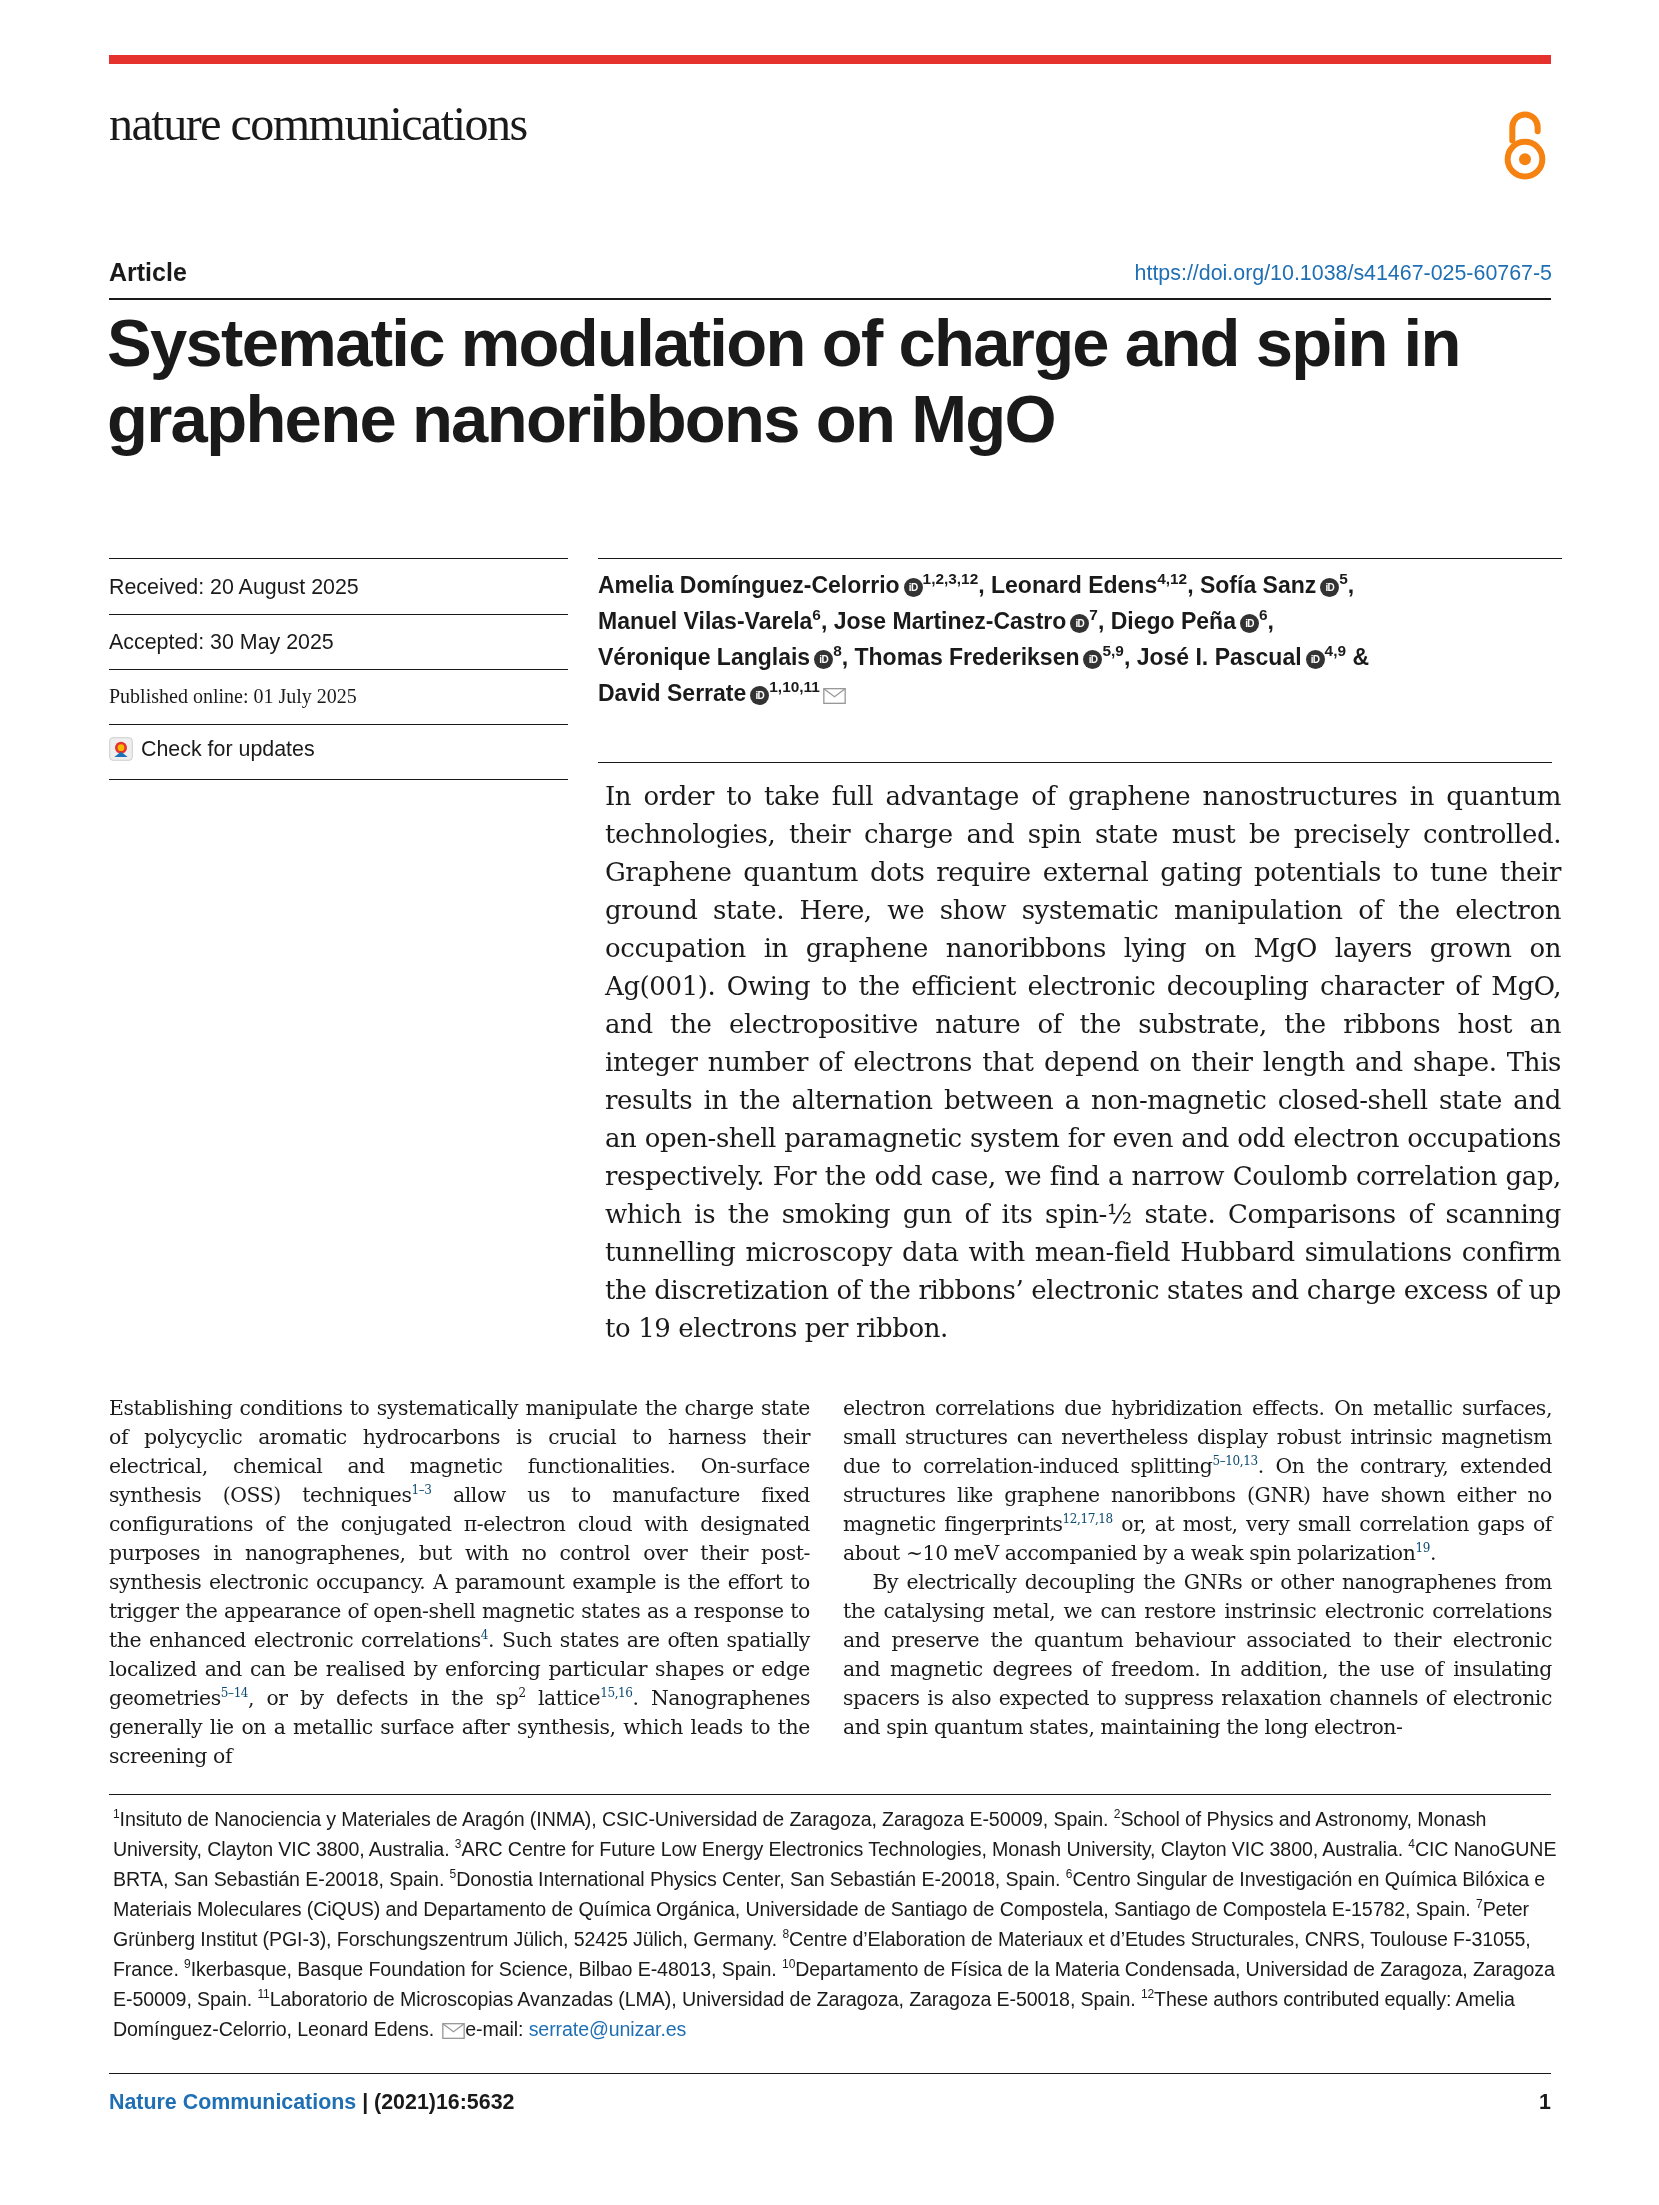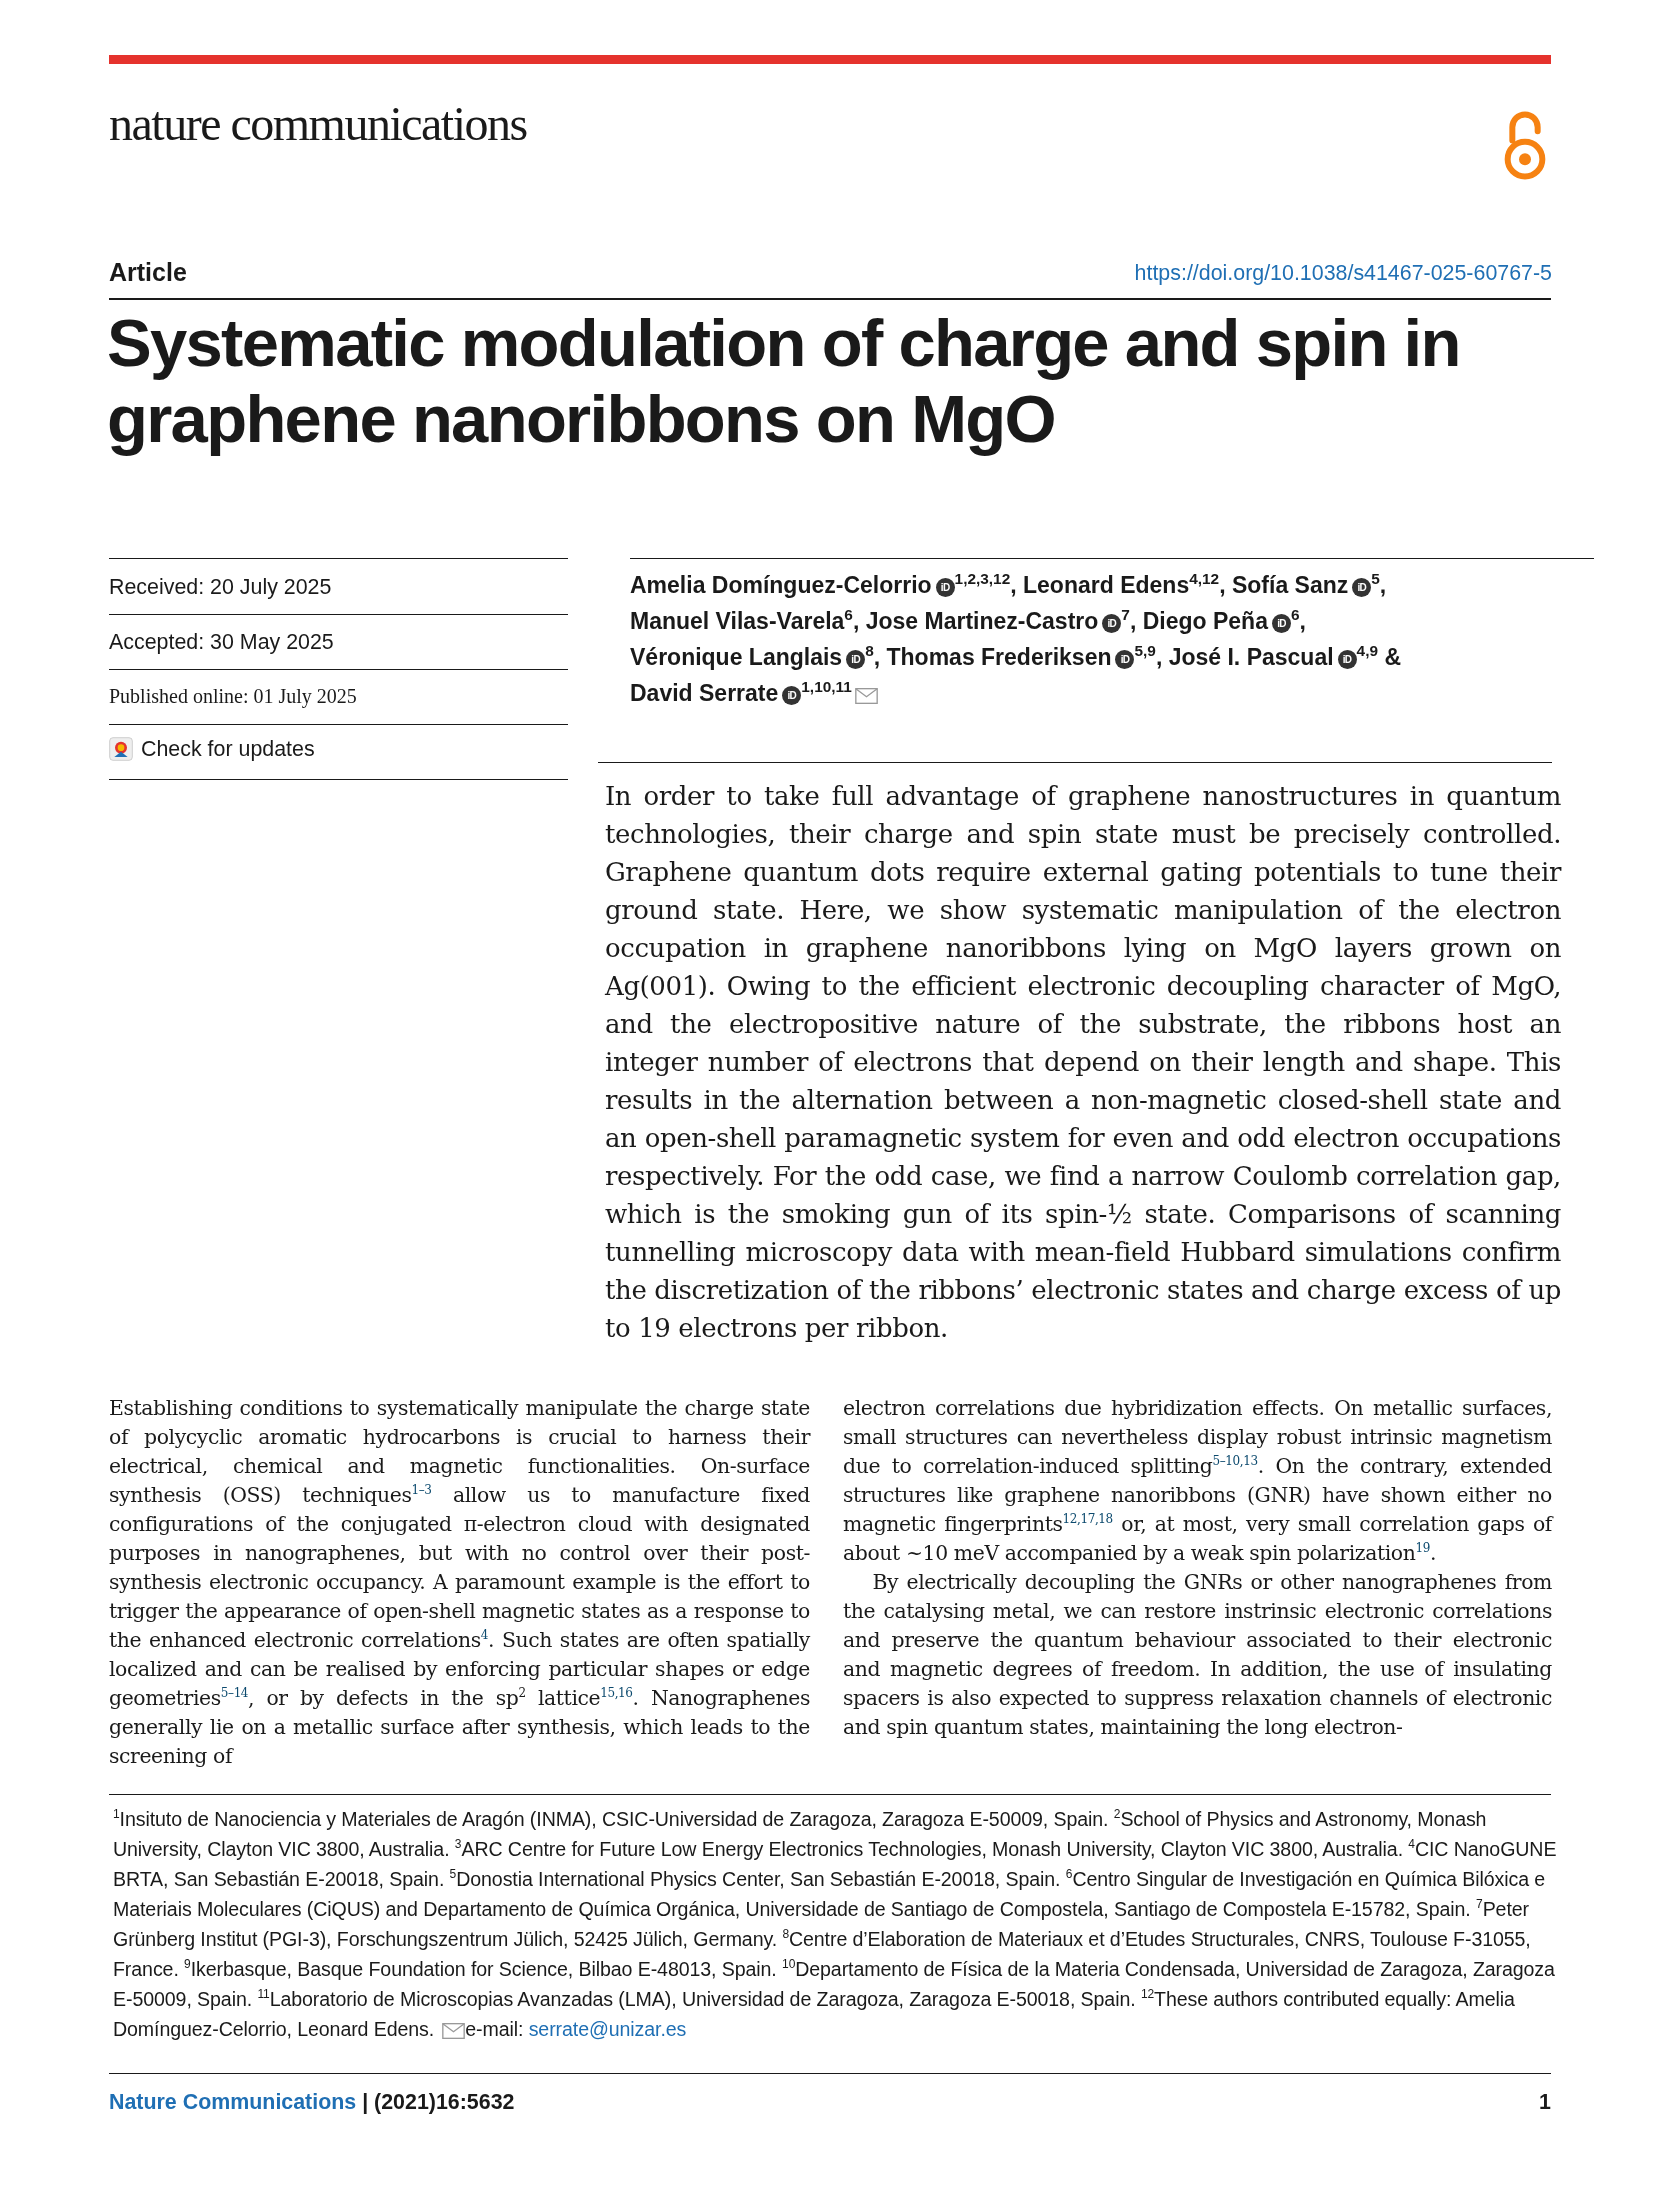--- a/index.html
+++ b/index.html
@@ -14,21 +14,21 @@
   .doi { right: 108px; top: 261px; font-family: "Liberation Sans", sans-serif; font-size: 21.4px; color: #1f6fb4; text-decoration: none; }
   .title-rule { left: 109px; top: 298px; width: 1442px; height: 2px; background: #1a1a1a; }
   .title { left: 107px; top: 305px; width: 1472px; font-family: "Liberation Sans", sans-serif; font-weight: bold; font-size: 67px; line-height: 76px; letter-spacing: -1.7px; margin: 0; }
 
   .left-col { left: 109px; width: 459px; font-family: "Liberation Sans", sans-serif; }
   .meta-line { position: absolute; left: 0; width: 459px; height: 1.3px; background: #1a1a1a; }
   .meta-text { position: absolute; left: 0; font-size: 21.4px; }
   .meta-serif { font-family: "Liberation Serif", serif; font-size: 20px; }
   .cfu-icon { display: inline-block; width: 24px; height: 24px; vertical-align: -4.7px; margin-right: 8px; }
 
-  .authors { left: 630px; top: 558px; width: 964px; font-family: "Liberation Sans", sans-serif; font-weight: bold; font-size: 23px; line-height: 36px; border-top: 1.3px solid #1a1a1a; padding-top: 8px; }
+  .authors { left: 598px; top: 558px; width: 964px; font-family: "Liberation Sans", sans-serif; font-weight: bold; font-size: 23px; line-height: 36px; border-top: 1.3px solid #1a1a1a; padding-top: 8px; }
   .authors sup { font-size: 15.4px; line-height: 0; }
   .orcid { display: inline-block; width: 19px; height: 19px; border-radius: 50%; background: #333; color: #fff; font-size: 10px; font-weight: bold; text-align: center; line-height: 19px; vertical-align: 2px; margin-left: 4px; font-family: "Liberation Sans", sans-serif; letter-spacing: -0.7px; }
   .mail-icon { display: inline-block; width: 23px; height: 16px; vertical-align: -2.7px; margin-left: 2.7px; }
 
   .abstract-rule { left: 598px; top: 762px; width: 954px; height: 1.3px; background: #1a1a1a; }
   .abstract { left: 598px; top: 770px; width: 956px; font-family: "DejaVu Serif", serif; font-size: 26px; line-height: 38px; text-align: justify; margin: 7px; letter-spacing: -0.4px; }
 
   .body-col { top: 1394px; width: 701px; font-family: "DejaVu Serif", serif; font-size: 20.4px; line-height: 29px; text-align: justify; margin: 0; letter-spacing: -0.4px; }
   .body-col sup { font-size: 12px; line-height: 0; color: #0c4a6e; }
   .body-col .sup-plain { color: #1a1a1a; }
@@ -57,21 +57,21 @@
   <circle cx="39" cy="78" r="9" fill="#f68212"></circle>
 </svg>
 
 <div class="abs article-label">Article</div>
 <a class="abs doi">https://doi.org/10.1038/s41467-025-60767-5</a>
 <div class="abs title-rule"></div>
 <h1 class="abs title">Systematic modulation of charge and spin in graphene nanoribbons on MgO</h1>
 
 <div class="abs left-col" style="top:558px;height:228px;">
   <div class="meta-line" style="top:0"></div>
-  <div class="meta-text" style="top:16.7px">Received: 20 July 2025</div>
+  <div class="meta-text" style="top:16.7px">Received: 20 August 2025</div>
   <div class="meta-line" style="top:56px"></div>
   <div class="meta-text" style="top:72px">Accepted: 30 May 2025</div>
   <div class="meta-line" style="top:111px"></div>
   <div class="meta-text meta-serif" style="top:127px">Published online: 01 July 2025</div>
   <div class="meta-line" style="top:166px"></div>
   <div class="meta-text" style="top:179px">
     <svg class="cfu-icon" viewBox="0 0 36 36">
       <rect x="1" y="1" width="34" height="34" rx="5" fill="#eee" stroke="#bbb"></rect>
       <circle cx="18" cy="16" r="9" fill="#e5322d"></circle>
       <circle cx="18" cy="16" r="5" fill="#f5b700"></circle>

